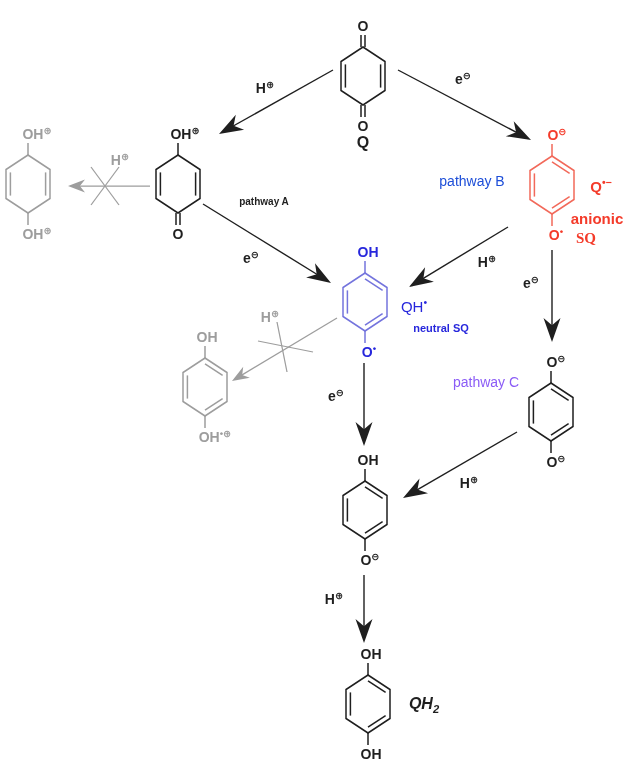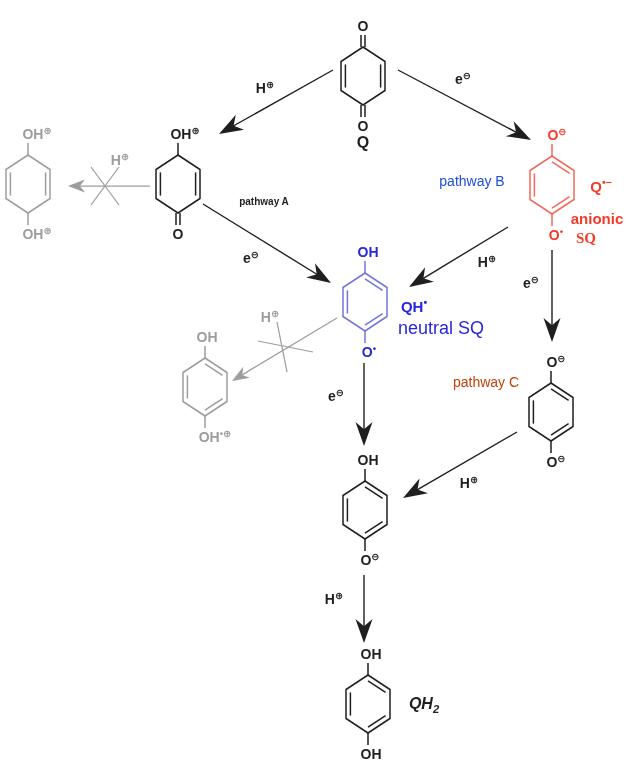--- a/index.html
+++ b/index.html
@@ -148,26 +148,26 @@
       <div class="lbl" style="left: 370px; top: 560px; font-size: 14px; color: rgb(31, 31, 31); font-weight: 700;"><span>O</span><span class="sup">⊖</span></div>
       <div class="lbl" style="left: 371px; top: 654px; font-size: 14px; color: rgb(31, 31, 31); font-weight: 700;"><span>OH</span></div>
       <div class="lbl" style="left: 371px; top: 754px; font-size: 14px; color: rgb(31, 31, 31); font-weight: 700;"><span>OH</span></div>
       <div class="lbl" style="left: 37px; top: 134px; font-size: 14px; color: rgb(157, 157, 157); font-weight: 700;"><span>OH</span><span class="sup">⊕</span></div>
       <div class="lbl" style="left: 37px; top: 234px; font-size: 14px; color: rgb(157, 157, 157); font-weight: 700;"><span>OH</span><span class="sup">⊕</span></div>
       <div class="lbl" style="left: 207px; top: 337px; font-size: 14px; color: rgb(157, 157, 157); font-weight: 700;"><span>OH</span></div>
       <div class="lbl" style="left: 215px; top: 437px; font-size: 14px; color: rgb(157, 157, 157); font-weight: 700;"><span>OH</span><span class="sup">•</span><span class="sup">⊕</span></div>
       <div class="lbl" style="left: 363px; top: 143px; font-size: 16px; color: rgb(31, 31, 31); font-weight: 700;"><span>Q</span></div>
       <div class="lbl" style="left: 264px; top: 181px; font-size: 10px; color: rgb(31, 31, 31); font-weight: 700; margin-top: 21px;"><span>pathway A</span></div>
       <div class="lbl" style="left: 472px; top: 181px; font-size: 14px; color: #1d4ed8; font-weight: 400;"><span>pathway B</span></div>
-      <div class="lbl" style="left: 486px; top: 382px; font-size: 14px; color: #c2410c; font-weight: 400;"><span>pathway C</span></div>
+      <div class="lbl" style="left: 486px; top: 382px; font-size: 14px; color: #8b5cf6; font-weight: 400;"><span>pathway C</span></div>
       <div class="lbl" style="left: 601px; top: 186px; font-size: 15px; color: rgb(244, 59, 42); font-weight: 700;"><span>Q</span><span class="sup">•−</span></div>
       <div class="lbl" style="left: 597px; top: 218px; font-size: 15px; color: rgb(244, 59, 42); font-weight: 700;"><span>anionic</span></div>
       <div class="lbl" style="left: 586px; top: 238px; font-size: 15px; color: rgb(244, 59, 42); font-weight: 700; font-family: Liberation Serif, serif;"><span>SQ</span></div>
-      <div class="lbl" style="left: 414px; top: 306px; font-size: 15px; color: rgb(39, 39, 220); font-weight: 700;"><span>QH</span><span class="sup">•</span></div>
-      <div class="lbl" style="left: 441px; top: 328px; font-size: 18px; color: rgb(39, 39, 220); font-weight: 400;"><span>neutral SQ</span></div>
+      <div class="lbl" style="left: 414px; top: 306px; font-size: 15px; color: rgb(39, 39, 220); font-weight: 400;"><span>QH</span><span class="sup">•</span></div>
+      <div class="lbl" style="left: 441px; top: 328px; font-size: 11px; color: rgb(39, 39, 220); font-weight: 700;"><span>neutral SQ</span></div>
       <div class="lbl" style="left: 424px; top: 704px; font-size: 16px; color: rgb(31, 31, 31); font-weight: 700; font-style: italic;"><span>QH</span><span class="sub">2</span></div>
       <div class="lbl" style="left: 265px; top: 88px; font-size: 14px; color: rgb(31, 31, 31); font-weight: 700;"><span>H</span><span class="sup">⊕</span></div>
       <div class="lbl" style="left: 463px; top: 79px; font-size: 14px; color: rgb(31, 31, 31); font-weight: 700;"><span>e</span><span class="sup">⊖</span></div>
       <div class="lbl" style="left: 251px; top: 258px; font-size: 14px; color: rgb(31, 31, 31); font-weight: 700;"><span>e</span><span class="sup">⊖</span></div>
       <div class="lbl" style="left: 487px; top: 262px; font-size: 14px; color: rgb(31, 31, 31); font-weight: 700;"><span>H</span><span class="sup">⊕</span></div>
       <div class="lbl" style="left: 531px; top: 283px; font-size: 14px; color: rgb(31, 31, 31); font-weight: 700;"><span>e</span><span class="sup">⊖</span></div>
       <div class="lbl" style="left: 336px; top: 396px; font-size: 14px; color: rgb(31, 31, 31); font-weight: 700;"><span>e</span><span class="sup">⊖</span></div>
       <div class="lbl" style="left: 469px; top: 483px; font-size: 14px; color: rgb(31, 31, 31); font-weight: 700;"><span>H</span><span class="sup">⊕</span></div>
       <div class="lbl" style="left: 334px; top: 599px; font-size: 14px; color: rgb(31, 31, 31); font-weight: 700;"><span>H</span><span class="sup">⊕</span></div>
       <div class="lbl" style="left: 120px; top: 160px; font-size: 14px; color: rgb(157, 157, 157); font-weight: 700;"><span>H</span><span class="sup">⊕</span></div>

